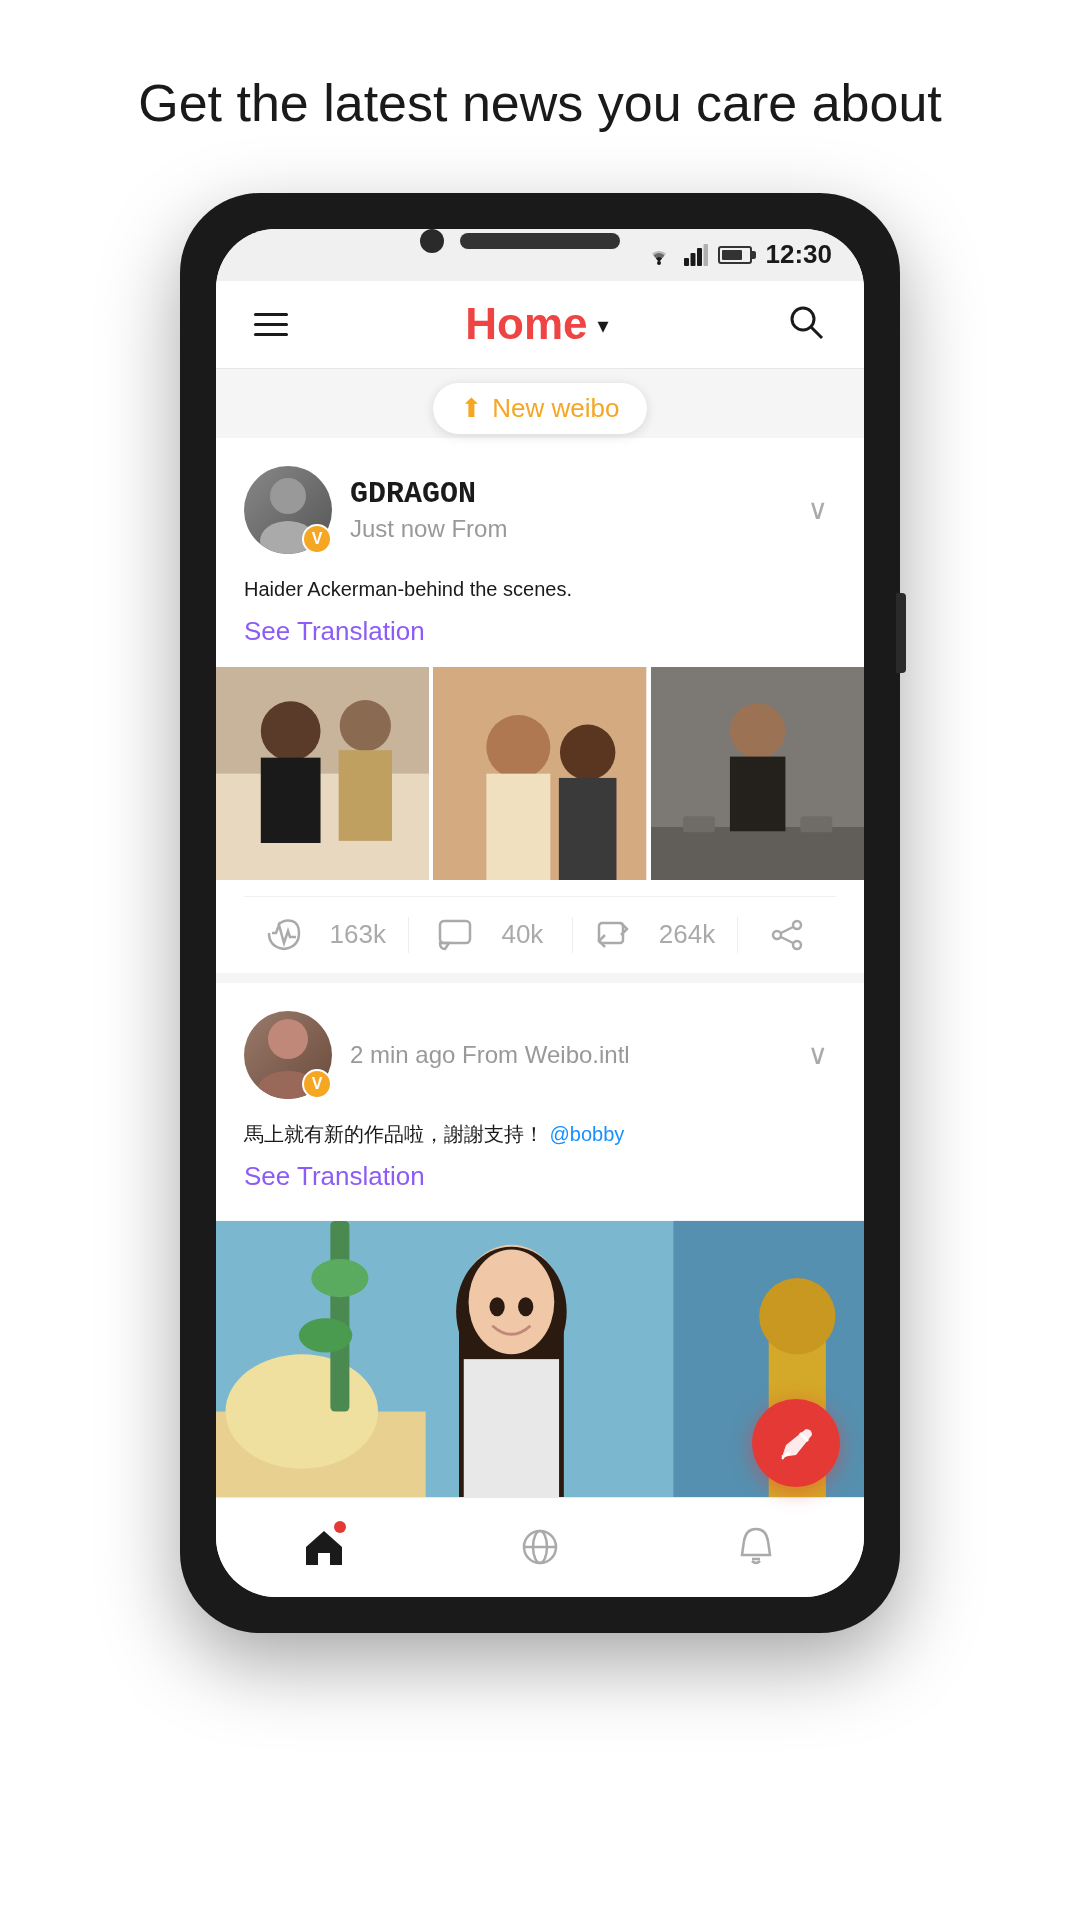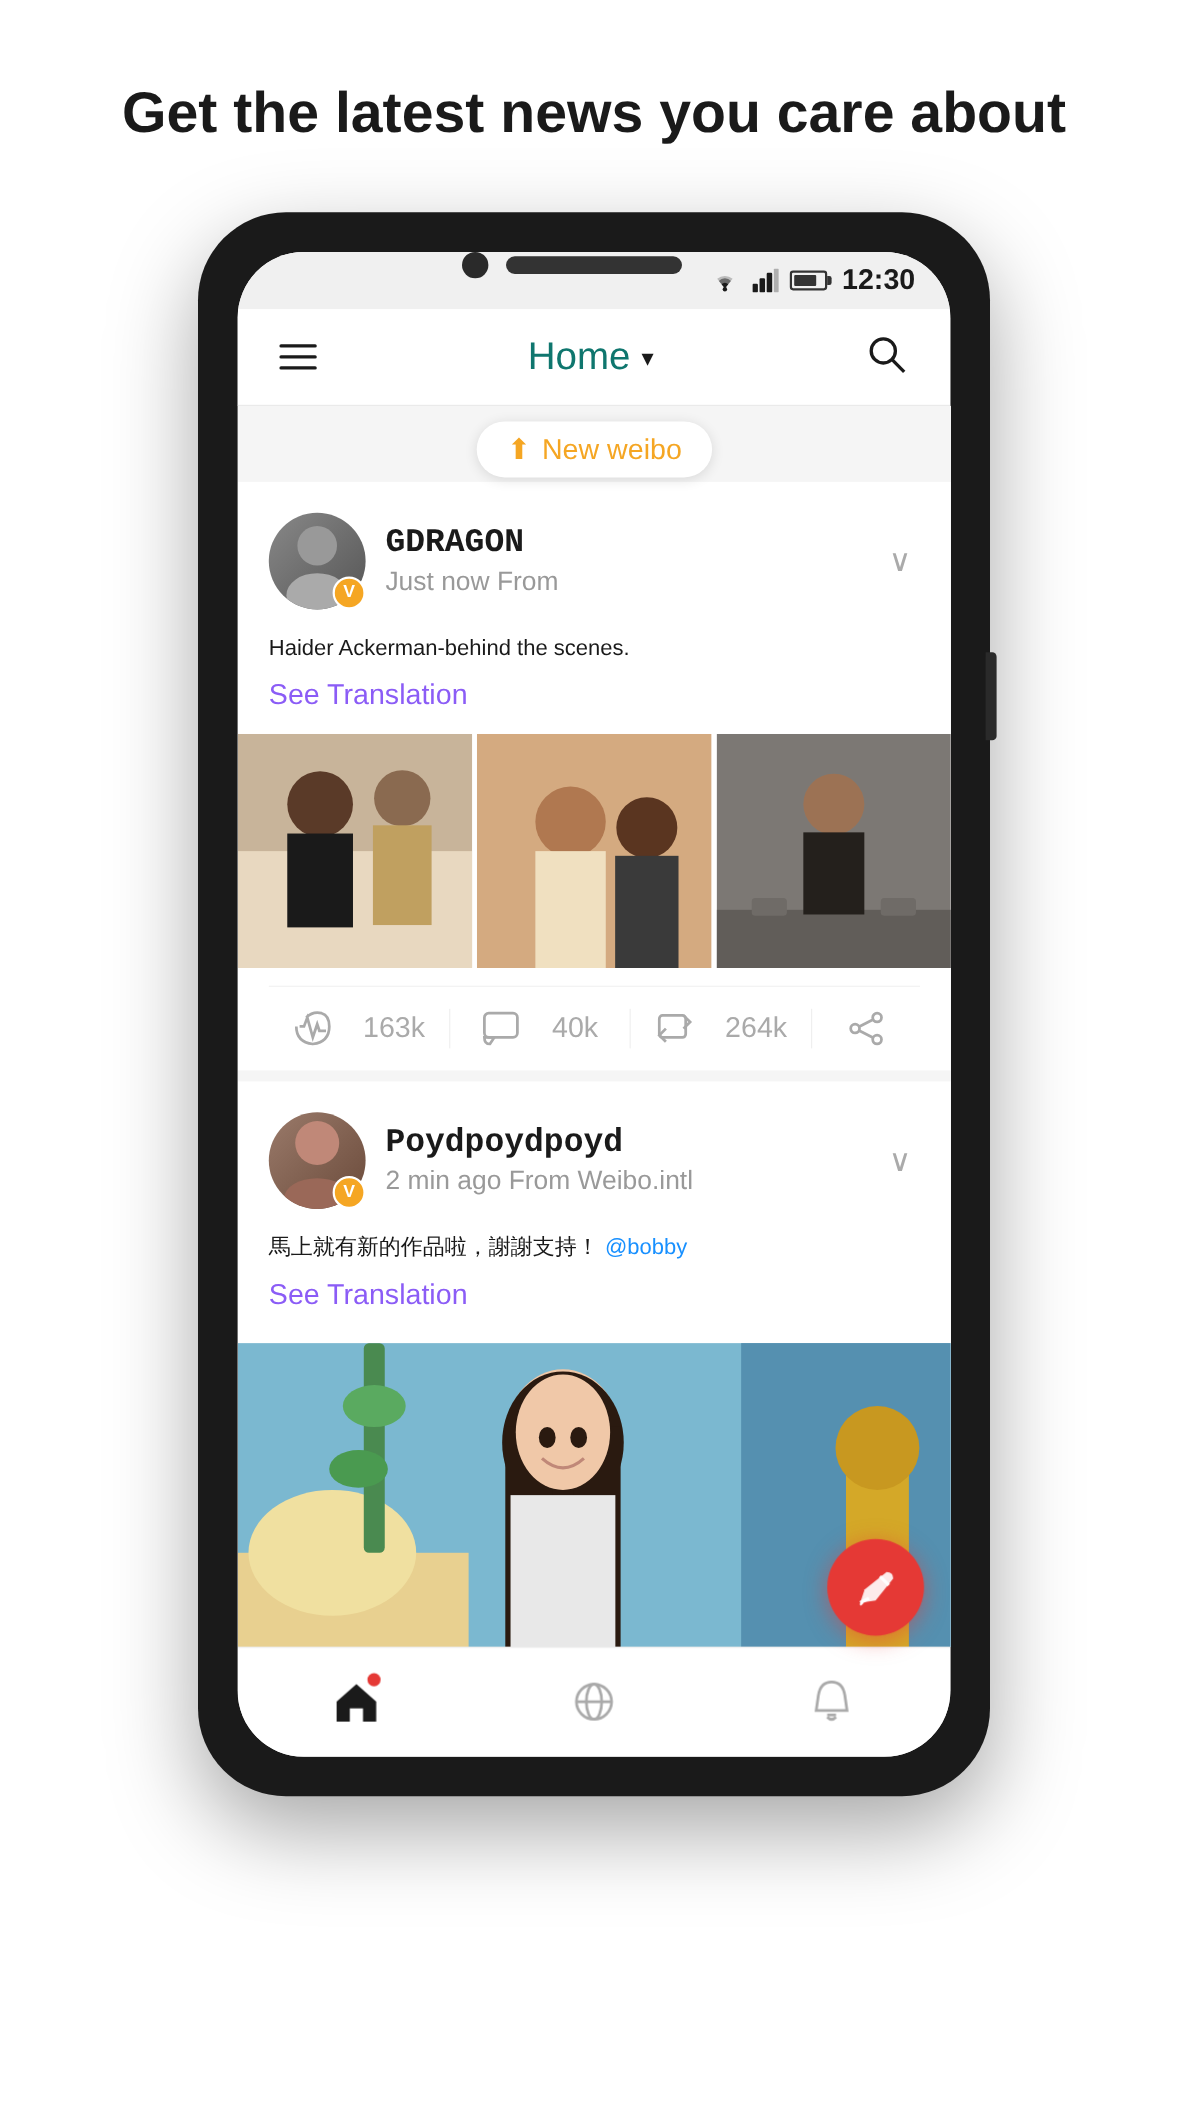--- a/index.html
+++ b/index.html
@@ -9,21 +9,21 @@
       min-height: 1920px;
       background: #ffffff;
       font-family: 'Helvetica Neue', Arial, sans-serif;
       display: flex;
       flex-direction: column;
       align-items: center;
     }
 
     .page-headline {
       font-size: 52px;
-      font-weight: 700;
+      font-weight: 400;
       color: #1a1a1a;
       text-align: center;
       margin-top: 70px;
       margin-bottom: 55px;
       padding: 0 60px;
       line-height: 1.3;
     }
 
     .phone-wrapper {
       position: relative;
@@ -168,23 +168,23 @@
       border-radius: 2px;
     }
 
     .nav-title-area {
       display: flex;
       align-items: center;
       gap: 10px;
     }
 
     .nav-title {
-      font-size: 35px;
-      font-weight: 400;
-      color: #0f766e;
+      font-size: 44px;
+      font-weight: 700;
+      color: #ef4444;
     }
 
     .nav-dropdown-icon {
       font-size: 22px;
       color: #1a1a1a;
       margin-top: 4px;
     }
 
     .search-btn {
       padding: 10px;
@@ -650,21 +650,20 @@
               <div class="avatar-wrapper">
                 <div class="avatar-circle avatar-poyd">
                   <svg viewBox="0 0 88 88" width="88" height="88">
                     <circle cx="44" cy="28" r="20" fill="#c08878"></circle>
                     <ellipse cx="44" cy="78" rx="30" ry="18" fill="#9a6858"></ellipse>
                   </svg>
                 </div>
                 <div class="vip-badge">V</div>
               </div>
               <div class="post-meta">
-                <span class="post-username">Poydpoydpoyd</span>
                 <span class="post-time post-from">
                   <span>2 min ago</span>&nbsp;<span>From Weibo.intl</span>
                 </span>
               </div>
             </div>
             <span class="chevron-down">∨</span>
           </div>
 
           <div class="post-text">
             <span>馬上就有新的作品啦，謝謝支持！</span>&nbsp;<span class="post-mention">@bobby</span>

